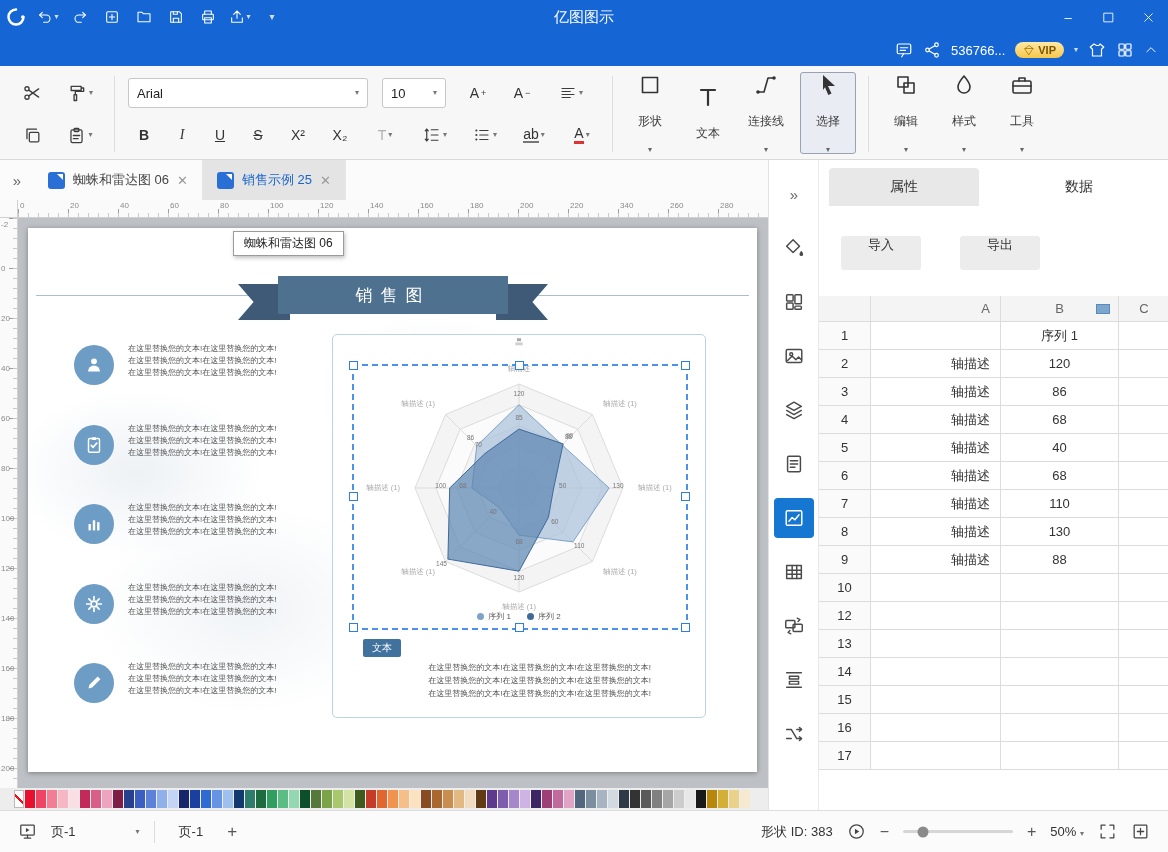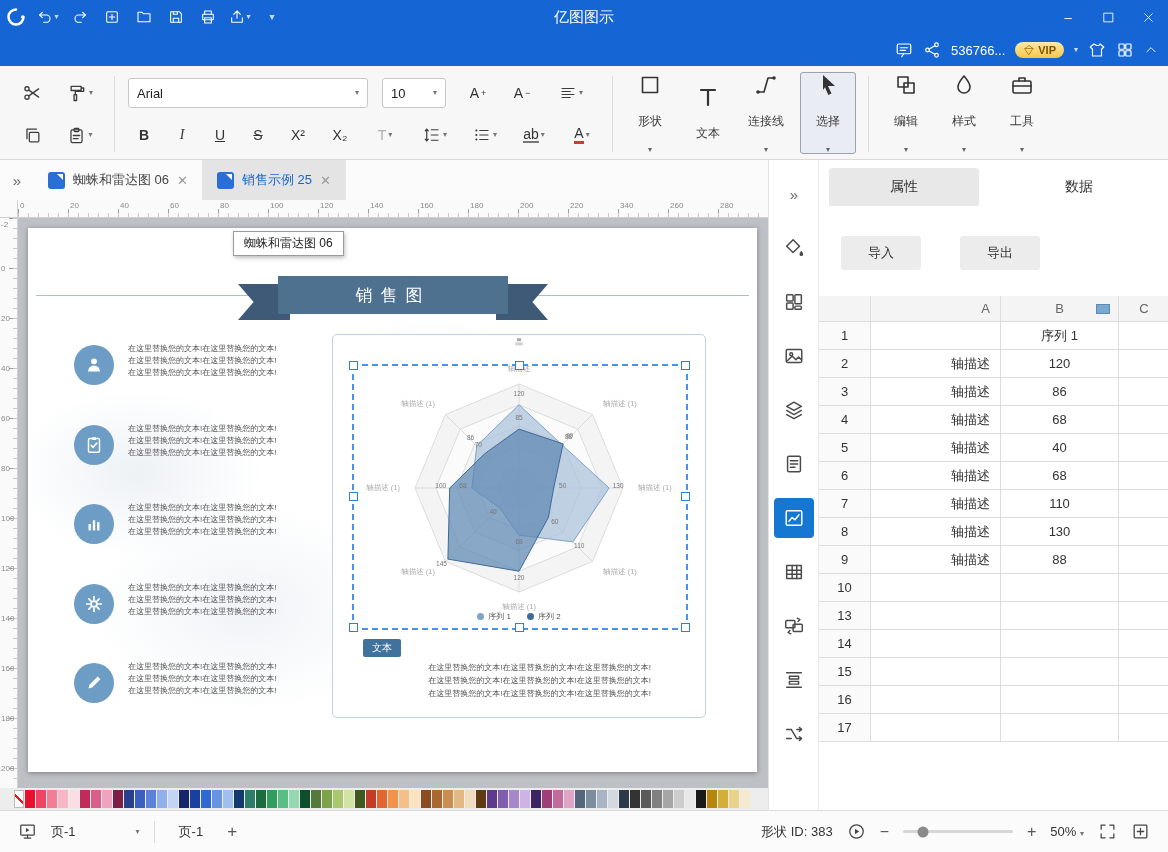--- a/index.html
+++ b/index.html
@@ -93,21 +93,21 @@
 
 .sidestrip{position:absolute;left:768px;top:160px;width:50px;height:650px;background:#fff;border-left:1px solid #e3e3e3;z-index:30}
 .sbtn{position:absolute;left:5px;width:40px;height:40px;border-radius:4px;display:flex;align-items:center;justify-content:center;color:#4a4a4a}
 .sbtn .icn{width:22px;height:22px}
 .sbtn.active{background:#1677d2;color:#fff}
 .sbtn.collapse2{font-size:15px;color:#666}
 
 .rpanel{position:absolute;left:818px;top:160px;width:350px;height:650px;background:#fff;border-left:1px solid #e9e9e9;z-index:30}
 .rtab{position:absolute;top:8px;width:150px;height:38px;display:flex;align-items:center;justify-content:center;font-size:14px;color:#333;border-radius:4px 4px 0 0}
 .rtab.inactive{background:#e8e8e8}
-.pbtn{position:absolute;top:76px;width:80px;height:34px;background:#ececec;border-radius:3px;display:flex;align-items:center;justify-content:center;font-size:13px;color:#333}
+.pbtn{position:absolute;top:76px;width:80px;height:34px;background:#ececec;border-radius:3px;display:flex;align-items:flex-start;justify-content:center;font-size:13px;color:#333}
 .sheet{position:absolute;left:0;top:136px;width:350px;font-size:13px}
 .srow{display:flex;height:28px}
 .srow.head{height:26px}
 .scell{border-right:1px solid #dcdcdc;border-bottom:1px solid #dcdcdc;display:flex;align-items:center;justify-content:center;position:relative;background:#fff}
 .scell.num{width:52px;background:#fafafa;color:#333}
 .scell.a{width:130px;justify-content:flex-end;padding-right:10px}
 .scell.b{width:118px}
 .scell.c{width:50px;border-right:none}
 .srow.head .scell{background:#f4f4f4;color:#666}
 .chip{position:absolute;right:8px;top:50%;transform:translateY(-50%);width:14px;height:10px;background:#7ba7cf;border:1px solid #5b8ab8}
@@ -913,20 +913,26 @@
           <div class="scell b">88</div>
           <div class="scell c"></div>
         </div>
         <div class="srow">
           <div class="scell num">10</div>
           <div class="scell a"></div>
           <div class="scell b"></div>
           <div class="scell c"></div>
         </div>
         <div class="srow">
+          <div class="scell num">12</div>
+          <div class="scell a"></div>
+          <div class="scell b"></div>
+          <div class="scell c"></div>
+        </div>
+        <div class="srow">
           <div class="scell num">13</div>
           <div class="scell a"></div>
           <div class="scell b"></div>
           <div class="scell c"></div>
         </div>
         <div class="srow">
           <div class="scell num">14</div>
           <div class="scell a"></div>
           <div class="scell b"></div>
           <div class="scell c"></div>

